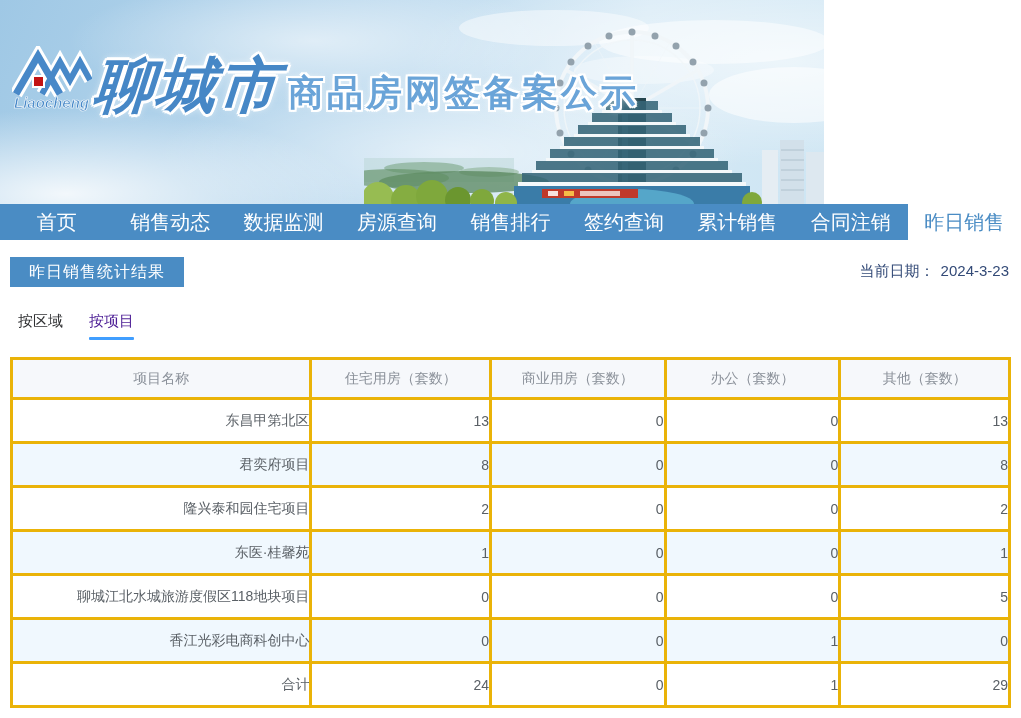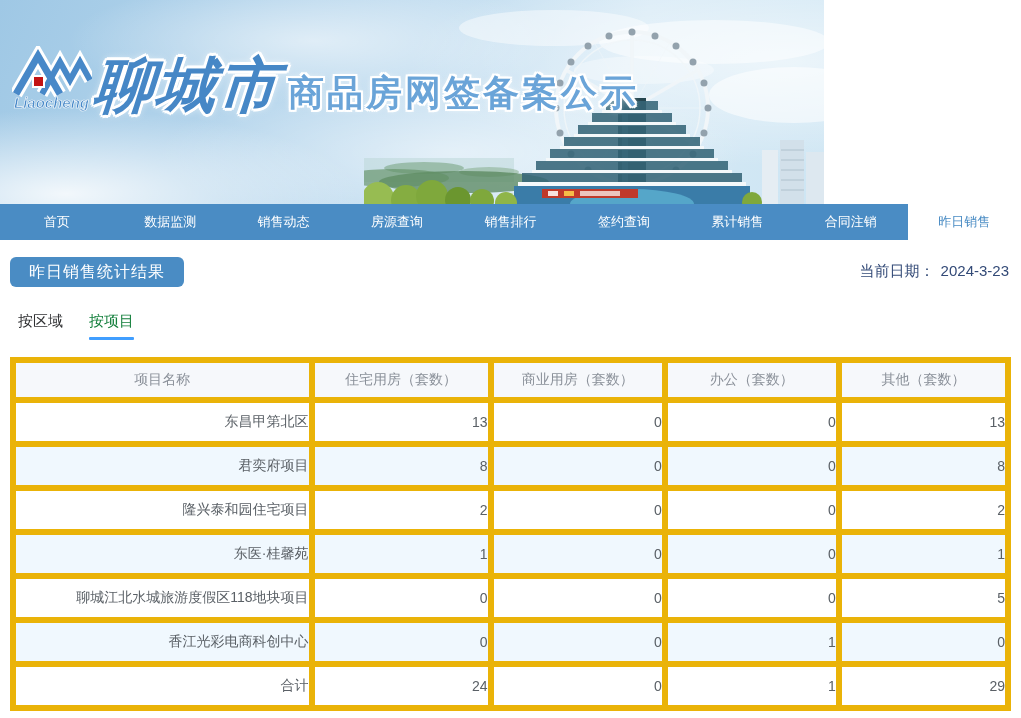--- a/index.html
+++ b/index.html
@@ -27,47 +27,47 @@
   }
   .cn-sub {
     font-size:36px; font-weight:800; line-height:46px; margin:0 0 8px 8px;
     color:#6aa4d8; letter-spacing:3px;
     text-shadow:-2px -2px 0 #fff,2px -2px 0 #fff,-2px 2px 0 #fff,2px 2px 0 #fff,0 -2px 0 #fff,0 2px 0 #fff,-2px 0 0 #fff,2px 0 0 #fff,0 0 6px rgba(255,255,255,.9);
   }
 
   
   .nav { position:relative; display:flex; width:1021px; height:36px; background:#4a8cc4; z-index:3; }
   .nav-item {
-    flex:1 1 0; text-align:center; line-height:36px; font-size:13px; color:#fff;
+    flex:1 1 0; text-align:center; line-height:36px; font-size:20px; color:#fff;
     cursor:pointer; position:relative;
   }
   .nav-item.active { background:#fff; color:#4a8cc4; }
   .nav-item.active::before {
     content:""; position:absolute; left:0; right:0; top:-7px; height:7px; background:#fff;
   }
 
   
   .content { position:relative; padding:0 10px; }
   .title-row { position:relative; margin-top:17px; height:30px; }
   .page-title {
     display:inline-block; background:#4a8cc4; color:#fff; font-size:16px;
-    line-height:30px; padding:0 19px; letter-spacing:1px;border-radius:6px;
+    line-height:30px; padding:0 19px; letter-spacing:1px;
   }
   .current-date { position:absolute; right:2px; top:5px; font-size:15px; color:#334a77; }
   .current-date .sp { display:inline-block; width:6px; }
 
   .sub-tabs { margin-top:25px; display:flex; gap:26px; padding-left:8px; }
   .sub-tab { font-size:15px; color:#303133; padding-bottom:9px; cursor:pointer; position:relative; }
-  .sub-tab.active { color:#15803d; }
+  .sub-tab.active { color:#4c1d95; }
   .sub-tab.active::after { content:""; position:absolute; left:0; right:0; bottom:0; height:3px; background:#409eff; border-radius:1px; }
 
   
   table.report { width:100%; border-collapse:collapse; margin-top:17px; table-layout:fixed; }
   table.report th, table.report td {
-    border:6px solid #eab308; text-align:center; font-weight:normal; font-size:14px;
+    border:3px solid #eab308; text-align:center; font-weight:normal; font-size:14px;
   }
   table.report th { height:40px; background:#f6f8fb; color:#8a9099; }
   table.report td { height:44px; color:#5a6066;text-align:right; }
   table.report tr.stripe td { background:#f0f8fe; }
   .col-name { width:30%; } .col-n1 { width:18%; } .col-n2 { width:17.5%; }
   .col-n3 { width:17.5%; } .col-n4 { width:17%; }
 </style>
 </head>
 <body>
 
@@ -197,22 +197,22 @@
     </svg>
 
     <div class="site-title">
       <span class="cn-name">聊城市</span>
       <span class="cn-sub">商品房网签备案公示</span>
     </div>
   </div>
 
   <div class="nav">
     <div class="nav-item">首页</div>
+    <div class="nav-item">销售动态</div>
     <div class="nav-item">数据监测</div>
-    <div class="nav-item">销售动态</div>
     <div class="nav-item">房源查询</div>
     <div class="nav-item">销售排行</div>
     <div class="nav-item">签约查询</div>
     <div class="nav-item">累计销售</div>
     <div class="nav-item">合同注销</div>
     <div class="nav-item active">昨日销售</div>
   </div>
 
   <div class="content">
 

